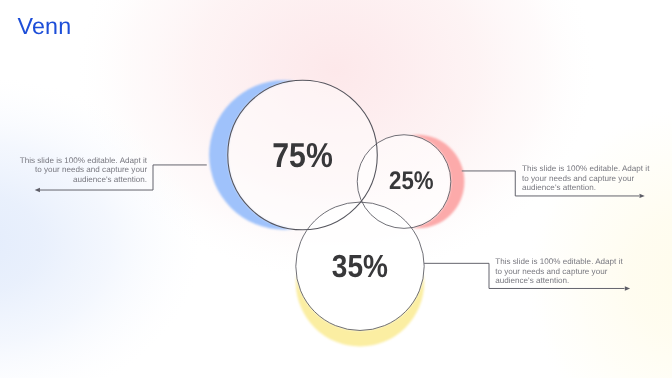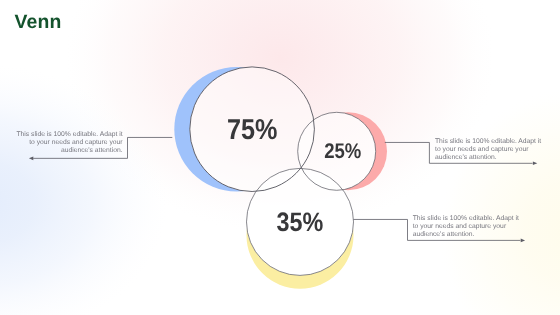--- a/index.html
+++ b/index.html
@@ -3,22 +3,22 @@
 <meta charset="utf-8">
 <style>
   html,body{margin:0;padding:0;background:#fff;}
   body{width:560px;height:315px;overflow:hidden;
        font-family:"Liberation Sans",sans-serif;
        -webkit-font-smoothing:antialiased;
        text-rendering:geometricPrecision;}
   svg text{-webkit-font-smoothing:antialiased;}
   #slide{position:relative;width:560px;height:315px;overflow:hidden;background:#ffffff;}
   svg.layer{position:absolute;left:0;top:0;}
-  #title{position:absolute;left:14.6px;top:12.6px;font-size:19.4px;font-weight:700;
-         color:#14532d;letter-spacing:.15px;line-height:1;}
+  #title{position:absolute;left:14.6px;top:12.6px;font-size:19.4px;font-weight:400;
+         color:#1d4ed8;letter-spacing:.15px;line-height:1;}
 </style>
 </head>
 <body>
 
 <div id="slide">
 
   <svg class="layer" width="560" height="315">
     <defs>
       <radialGradient id="gPink" cx="0.5" cy="0.5" r="0.5">
         <stop offset="0" stop-color="#fde8ea" stop-opacity="1"></stop>

